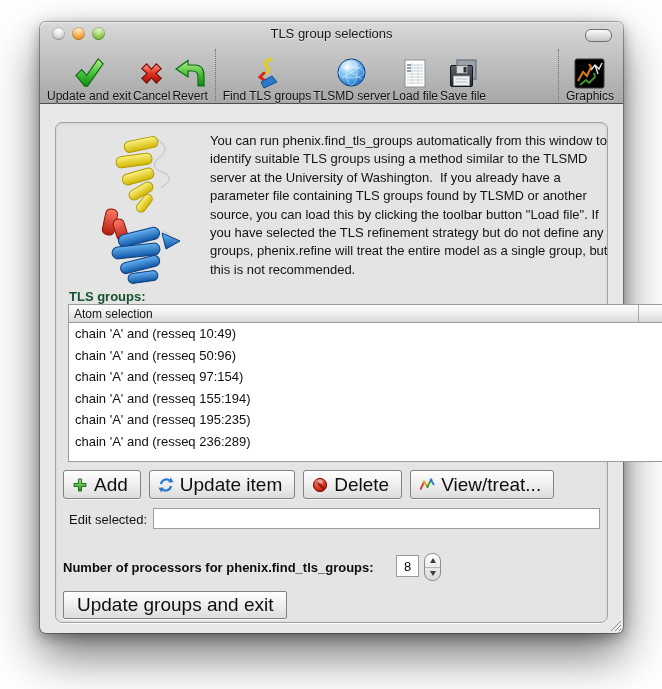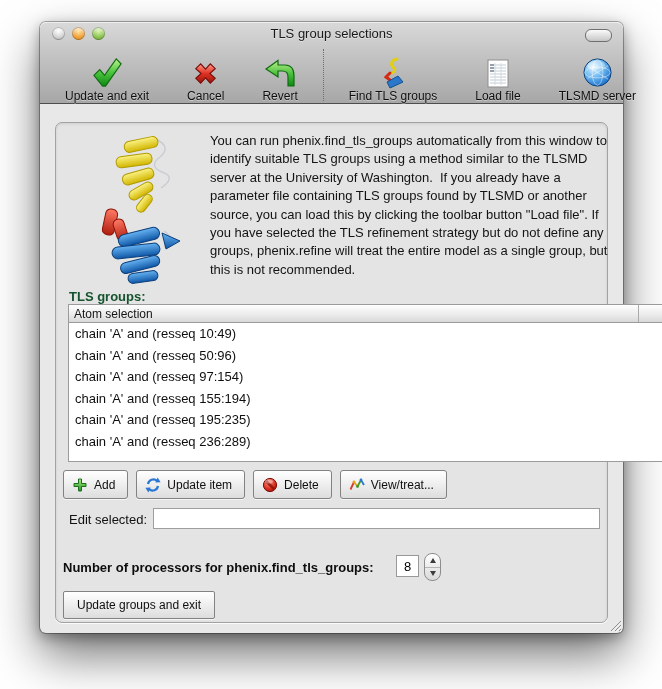--- a/index.html
+++ b/index.html
@@ -24,21 +24,21 @@
   .light { width:13px; height:13px; border-radius:50%;
            box-shadow: inset 0 0 0 1px rgba(0,0,0,.25), inset 0 2px 3px rgba(255,255,255,.75); }
   .light.close { background:radial-gradient(circle at 50% 32%, #ffffff, #d4d4d4 55%, #9f9f9f); }
   .light.min   { background:radial-gradient(circle at 50% 32%, #ffe6ad, #f3a33a 55%, #c97806); }
   .light.zoom  { background:radial-gradient(circle at 50% 32%, #ddf4b4, #8dc653 55%, #578f1e); }
   .lozenge { position:absolute; right:11px; top:7px; width:25px; height:11px;
              border-radius:6px; border:1px solid #6f6f6f;
              background:linear-gradient(#fbfbfb,#c6c6c6); }
 
   .toolbar { height:59px; display:flex; align-items:flex-end; padding:0 8px 4px 6px; }
-  .tbi { display:flex; flex-direction:column; align-items:center; margin:0 19px; }
+  .tbi { display:flex; flex-direction:column; align-items:center; margin:0 1px; }
   .tbi .ic { height:37px; display:flex; align-items:flex-end; justify-content:center; padding-bottom:1px; }
   .tbi .lbl { font-size:12px; line-height:13px; color:#0e0e0e; white-space:nowrap;
               text-shadow:0 1px 0 rgba(255,255,255,.4); }
   .tb-div { align-self:flex-end; height:52px; border-left:1px dotted #6d6d6d; margin:0 6px 2px; }
   .tb-div.push { margin-left:auto; }
 
   
   .panel { position:absolute; left:15px; top:100px; width:551px; height:499px;
            border:1px solid #a2a2a2; border-radius:7px; background:#e4e4e4;
            box-shadow: inset 0 1px 3px rgba(0,0,0,.10), 0 1px 0 rgba(255,255,255,.8); }
@@ -56,21 +56,21 @@
   .th1 { flex:1; font-size:12px; padding:2px 0 0 5px; color:#151515; border-right:1px solid #aaaaaa; }
   .th2 { width:66px; }
   .tbody { box-sizing:border-box; height:139px; background:#ffffff;
            border:1px solid #9b9b9b; border-top:none; overflow:hidden; }
   .trow { font-size:13px; line-height:21.6px; padding-left:6px; color:#0f0f0f; white-space:nowrap; }
 
   .btnrow { position:absolute; left:7px; top:347px; display:flex; gap:8px; }
   .btn { height:29px; display:inline-flex; align-items:center; gap:6px;
          padding:0 12px 0 8px; border:1px solid #828282; border-radius:3px;
          background:linear-gradient(#ffffff,#f0f0f0 45%,#dddddd);
-         font-family:"Liberation Sans",sans-serif; font-size:12px; color:#0f0f0f;
+         font-family:"Liberation Sans",sans-serif; font-size:19px; color:#0f0f0f;
          box-shadow: 0 1px 0 rgba(255,255,255,.65); }
   .bic { width:16px; height:16px; display:inline-flex; }
 
   .edit-label { position:absolute; left:13px; top:389px; font-size:13px; color:#111; }
   .edit-input { position:absolute; left:97px; top:385px; width:447px; height:21px;
                 box-sizing:border-box; border:1px solid #9e9e9e; background:#fff;
                 font-family:"Liberation Sans",sans-serif; font-size:13px; padding:0 4px; }
 
   .proc-label { position:absolute; left:7px; top:437px; font-size:13px; font-weight:bold; color:#0d0d0d; }
   .proc-field { position:absolute; left:340px; top:432px; width:23px; height:22px;
@@ -167,49 +167,49 @@
               <path d="M18 2 c-6 1 -7 6 -3 9 c2 2 0 4 -2 5" stroke="#e0cf14" stroke-width="3" fill="none" stroke-linecap="round"></path>
               <path d="M11 16 l-4 4 l4 3" stroke="#d42a12" stroke-width="3" fill="none" stroke-linecap="round"></path>
               <path d="M8 25 l11 -6 l5 6 l-13 6 Z" fill="#2b77cc" stroke="#11538f" stroke-width="1"></path>
             </svg>
           </span>
           <span class="lbl">Find TLS groups</span>
         </div>
 
         <div class="tbi">
           <span class="ic">
-            <svg width="26" height="31" viewBox="0 0 26 31">
-              <rect x="3" y="2" width="20" height="27" fill="#ffffff" stroke="#8d8d8d" stroke-width="1"></rect>
-              <path d="M5 7 h16 M5 10 h16 M5 13 h16 M5 16 h16 M5 19 h16 M5 22 h16 M5 25 h16" stroke="#c3ccd4" stroke-width="1"></path>
-              <path d="M10 5 v22 M16 5 v22" stroke="#d4dadf" stroke-width="1"></path>
-              <path d="M5 7 h4 M5 10 h4 M5 13 h4" stroke="#7c8894" stroke-width="1.4"></path>
-            </svg>
-          </span>
-          <span class="lbl">Load file</span>
-        </div>
-
-        <div class="tbi">
-          <span class="ic">
             <svg width="33" height="33" viewBox="0 0 34 34">
               <defs>
                   <radialGradient id="ggl" cx=".35" cy=".3" r=".9">
                 <stop offset="0" stop-color="#eaf7ff"></stop>
                     <stop offset=".35" stop-color="#7fc4f4"></stop>
                 <stop offset=".75" stop-color="#2a7fd4"></stop>
                     <stop offset="1" stop-color="#0a4a95"></stop>
               </radialGradient>
                 </defs>
               <circle cx="17" cy="17" r="14" fill="url(#ggl)" stroke="#0b3f77" stroke-width="1"></circle>
               <ellipse cx="17" cy="17" rx="13" ry="5.5" fill="none" stroke="rgba(255,255,255,.45)" stroke-width="1"></ellipse>
               <ellipse cx="17" cy="17" rx="5.5" ry="13" fill="none" stroke="rgba(255,255,255,.45)" stroke-width="1"></ellipse>
               <path d="M6 10 L28 24 M28 10 L7 23" stroke="rgba(255,255,255,.5)" stroke-width="1"></path>
               <ellipse cx="16" cy="9.5" rx="9" ry="4.5" fill="rgba(255,255,255,.33)"></ellipse>
             </svg>
           </span>
           <span class="lbl">TLSMD server</span>
+        </div>
+
+        <div class="tbi">
+          <span class="ic">
+            <svg width="26" height="31" viewBox="0 0 26 31">
+              <rect x="3" y="2" width="20" height="27" fill="#ffffff" stroke="#8d8d8d" stroke-width="1"></rect>
+              <path d="M5 7 h16 M5 10 h16 M5 13 h16 M5 16 h16 M5 19 h16 M5 22 h16 M5 25 h16" stroke="#c3ccd4" stroke-width="1"></path>
+              <path d="M10 5 v22 M16 5 v22" stroke="#d4dadf" stroke-width="1"></path>
+              <path d="M5 7 h4 M5 10 h4 M5 13 h4" stroke="#7c8894" stroke-width="1.4"></path>
+            </svg>
+          </span>
+          <span class="lbl">Load file</span>
         </div>
 
         <div class="tbi">
           <span class="ic">
             <svg width="31" height="31" viewBox="0 0 31 31">
               <defs>
                   <linearGradient id="gfl" x1="0" y1="0" x2="0" y2="1">
                 <stop offset="0" stop-color="#59646f"></stop>
                     <stop offset="1" stop-color="#1e242b"></stop>
               </linearGradient>

